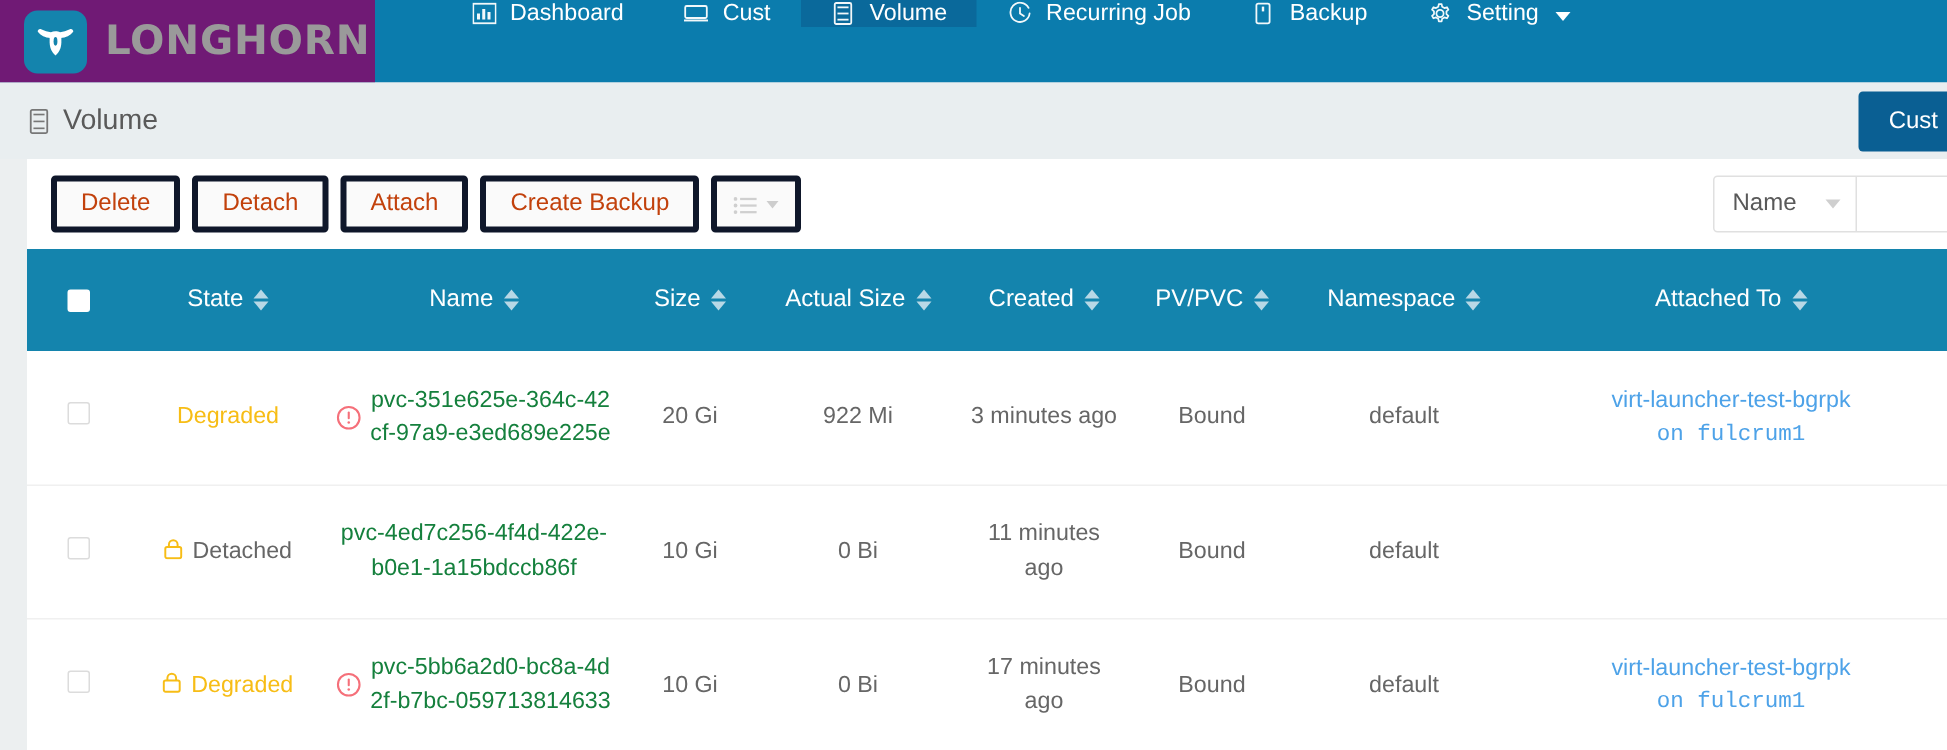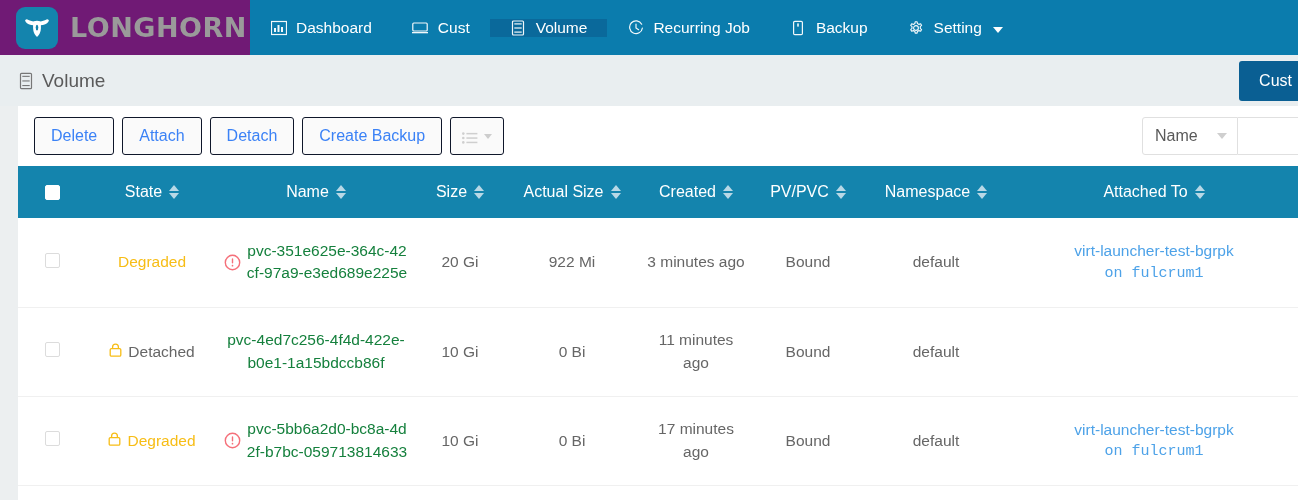--- a/index.html
+++ b/index.html
@@ -43,22 +43,23 @@
     font-size: 27px;
     font-weight: bold;
     letter-spacing: 0.5px;
     color: #9a9a9a;
     font-family: "DejaVu Sans", sans-serif;
     line-height: 1;
   }
 
   #navitems {
     display: flex;
-    align-items: center;
+    align-items: flex-start;
     flex: 1 1 auto;
+    padding-left: 44px;
   }
   .navitem {
     display: flex;
     align-items: center;
     gap: 9px;
     padding: 0 20px;
     color: #ffffff;
     font-size: 15.5px;
     white-space: nowrap;
     cursor: pointer;
@@ -128,23 +129,23 @@
   
   #toolbar {
     height: 60px;
     display: flex;
     align-items: center;
     padding: 0 0 0 16px;
     position: relative;
   }
   .tbtn {
     height: 38px;
-    border: 1px solid #0f172a;
+    border: 4px solid #0f172a;
     background: #fafafa;
-    color: #3b82f6;
+    color: #c2410c;
     font-size: 16px;
     border-radius: 3px;
     padding: 0 16px;
     margin-right: 8px;
     display: flex;
     align-items: center;
     justify-content: center;
     cursor: default;
     font-family: "Liberation Sans", sans-serif;
     white-space: nowrap;
@@ -195,21 +196,21 @@
   
   #tbl {
     width: 1280px;
     border-collapse: collapse;
     table-layout: fixed;
     font-size: 15.5px;
   }
   #tbl thead th {
     background: #1484ad;
     color: #ffffff;
-    height: 52px;
+    height: 68px;
     font-weight: normal;
     font-size: 16px;
     padding: 0;
     vertical-align: middle;
   }
   .thwrap {
     display: flex;
     align-items: center;
     justify-content: center;
     gap: 7px;
@@ -393,22 +394,22 @@
     </span>
     <span>Volume</span>
   </div>
   <div id="customize-btn">Cust</div>
 </div>
 
 <div id="panel">
 
   <div id="toolbar">
     <div class="tbtn">Delete</div>
+    <div class="tbtn">Detach</div>
     <div class="tbtn">Attach</div>
-    <div class="tbtn">Detach</div>
     <div class="tbtn">Create Backup</div>
     <div class="tbtn icon-btn">
       <span class="listicon">
         <svg viewBox="0 0 16 12" width="16" height="12">
             <circle cx="1.3" cy="1.6" r="1.3" fill="#cfcfcf"></circle>
             <circle cx="1.3" cy="6" r="1.3" fill="#cfcfcf"></circle>
             <circle cx="1.3" cy="10.4" r="1.3" fill="#cfcfcf"></circle>
             <rect x="4.4" y="0.9" width="11" height="1.5" fill="#cfcfcf"></rect>
             <rect x="4.4" y="5.3" width="11" height="1.5" fill="#cfcfcf"></rect>
             <rect x="4.4" y="9.7" width="11" height="1.5" fill="#cfcfcf"></rect>

